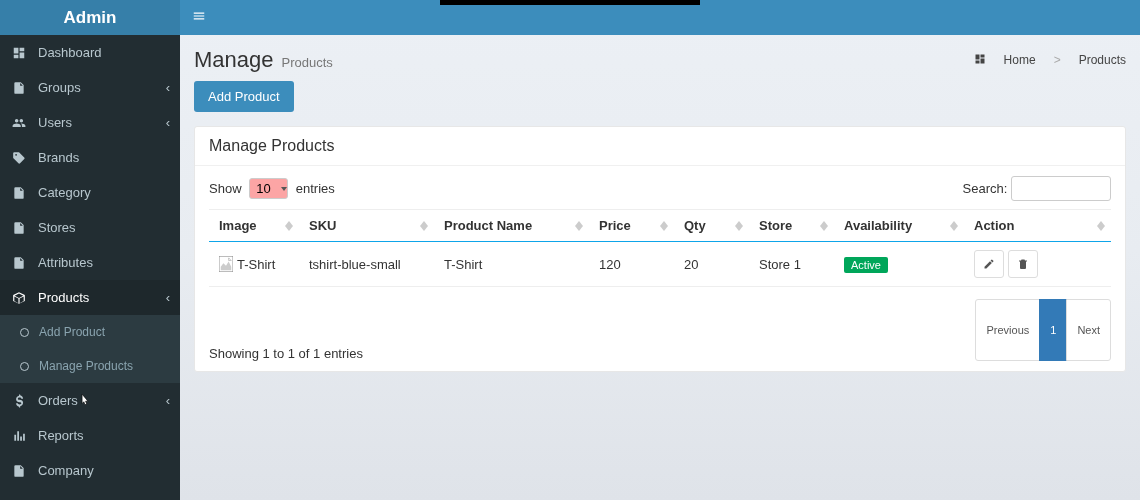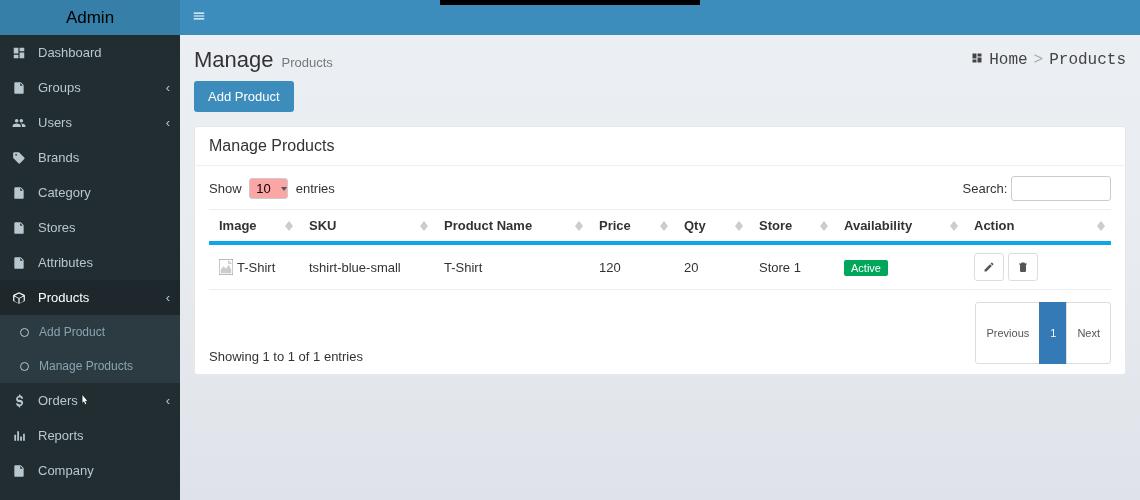--- a/index.html
+++ b/index.html
@@ -1,56 +1,56 @@
 <!DOCTYPE html>
 <html><head>
   <meta charset="utf-8">
   <style>
     * { margin: 0; padding: 0; box-sizing: border-box; }
     body { font-family: -apple-system, "Helvetica Neue", Helvetica, Arial, sans-serif; font-size: 14px; color: #333; background: linear-gradient(180deg, #ecf0f5 0%, #e8ecf1 50%, #dfe3e9 100%); width: 1140px; height: 500px; overflow: hidden; }
 
     .topbar { height: 35px; background: #367fa9; display: flex; align-items: center; position: relative; }
-    .logo { width: 180px; height: 35px; background: #367fa9; color: #000000; font-size: 17px; font-weight: 400; display: flex; align-items: center; justify-content: center; }
+    .logo { width: 180px; height: 35px; background: #367fa9; color: #ffffff; font-size: 17px; font-weight: 700; display: flex; align-items: center; justify-content: center; }
     .topnav { flex: 1; background: #3c8dbc; height: 35px; display: flex; align-items: center; padding: 0 12px; position: relative; }
     .hamburger { color: #fff; cursor: pointer; }
     .topblack { position: absolute; left: 260px; top: 0; width: 260px; height: 5px; background: #000; }
 
     .wrapper { display: flex; height: 465px; }
 
     .sidebar { width: 180px; background: #222d32; color: #b8c7ce; height: 100%; overflow: hidden; }
     .sb-item { display: flex; align-items: center; padding: 10px 12px; font-size: 13px; cursor: pointer; position: relative; color: #b8c7ce; }
     .sb-item.active { background: #1e282c; color: #fff; }
     .sb-item .icon { width: 20px; display: inline-flex; margin-right: 6px; }
     .sb-item.hassub::after { content: "‹"; position: absolute; right: 10px; color: #b8c7ce; }
     .sb-sub { background: #2c3b41; }
     .sb-sub .sb-item { padding-left: 18px; font-size: 12px; color: #8aa4af; }
     .circle-icon { display: inline-block; width: 9px; height: 9px; border: 1px solid #b8c7ce; border-radius: 50%; margin-right: 10px; margin-left: 2px; }
 
     .content { flex: 1; padding: 12px 14px; border-radius: 7px; }
     .header-row { display: flex; align-items: center; justify-content: space-between; margin-bottom: 8px; }
     .header-left { display: flex; align-items: baseline; gap: 8px; }
     .page-title { font-size: 22px; font-weight: 500; color: #333; }
     .page-sub { font-size: 13px; color: #777; }
-    .breadcrumb { font-size: 16px; color: #444; display: flex; align-items: center; gap: 6px; font-family: Liberation Mono, monospace; }
+    .breadcrumb { font-size: 12px; color: #444; display: flex; align-items: center; gap: 18px; }
     .breadcrumb .sep { color: #aaa; }
 
     .add-btn { background: #3c8dbc; color: #fff; border: none; border-radius: 3px; padding: 8px 14px; font-size: 13px; cursor: pointer; margin-bottom: 14px; }
 
     .panel { background: #fff; border: 1px solid #e7e7e7; border-radius: 3px; }
     .panel-header { padding: 10px 14px; border-bottom: 1px solid #f0f0f0; font-size: 16px; color: #333; }
     .panel-body { padding: 10px 14px; }
 
     .controls-row { display: flex; justify-content: space-between; align-items: center; margin-bottom: 8px; font-size: 13px; color: #333; }
     .controls-row select { border: 1px solid #ccc; border-radius: 3px; padding: 2px 16px 2px 6px; margin: 0 4px; font-size: 13px; appearance: none; background: #fca5a5; }
     .select-wrap { position: relative; display: inline-block; }
     .select-wrap::after { content: ""; position: absolute; right: 5px; top: 9px; width: 0; height: 0; border-left: 3px solid transparent; border-right: 3px solid transparent; border-top: 4px solid #555; pointer-events: none; }
     .controls-row input[type=search] { border: 1px solid #ccc; border-radius: 3px; padding: 4px 6px; width: 100px; font-size: 13px; }
 
     table { width: 100%; border-collapse: collapse; }
-    th { text-align: left; font-weight: 700; font-size: 13px; padding: 8px 10px; border-top: 1px solid #eee; border-bottom: 4px solid #0ea5e9; position: relative; color: #333; }
+    th { text-align: left; font-weight: 700; font-size: 13px; padding: 8px 10px; border-top: 1px solid #eee; border-bottom: 1px solid #0ea5e9; position: relative; color: #333; }
     th .sort { position: absolute; right: 6px; top: 50%; transform: translateY(-50%); display: flex; flex-direction: column; line-height: 5px; }
     th .sort svg { display: block; }
     td { padding: 8px 10px; font-size: 13px; border-bottom: 1px solid #eee; vertical-align: middle; }
     .img-cell { display: flex; align-items: center; gap: 4px; color: #333; }
     .broken { width: 14px; height: 16px; position: relative; display: inline-block; }
     .broken svg { width: 14px; height: 16px; }
 
     .badge { background: #00a65a; color: #fff; font-size: 11px; padding: 2px 7px; border-radius: 2px; }
     .action-btn { border: 1px solid #ddd; background: #fff; border-radius: 3px; width: 30px; height: 28px; cursor: pointer; display: inline-flex; align-items: center; justify-content: center; color: #555; }
 

